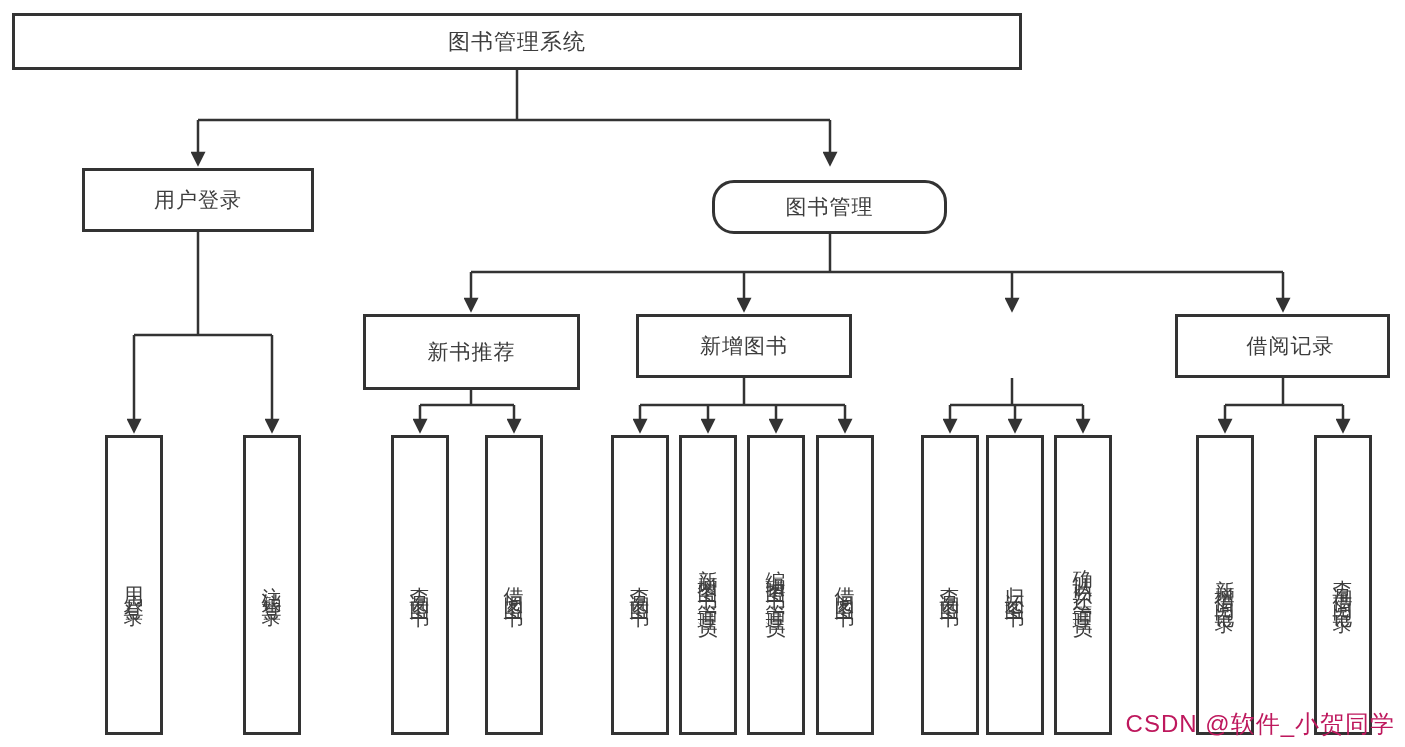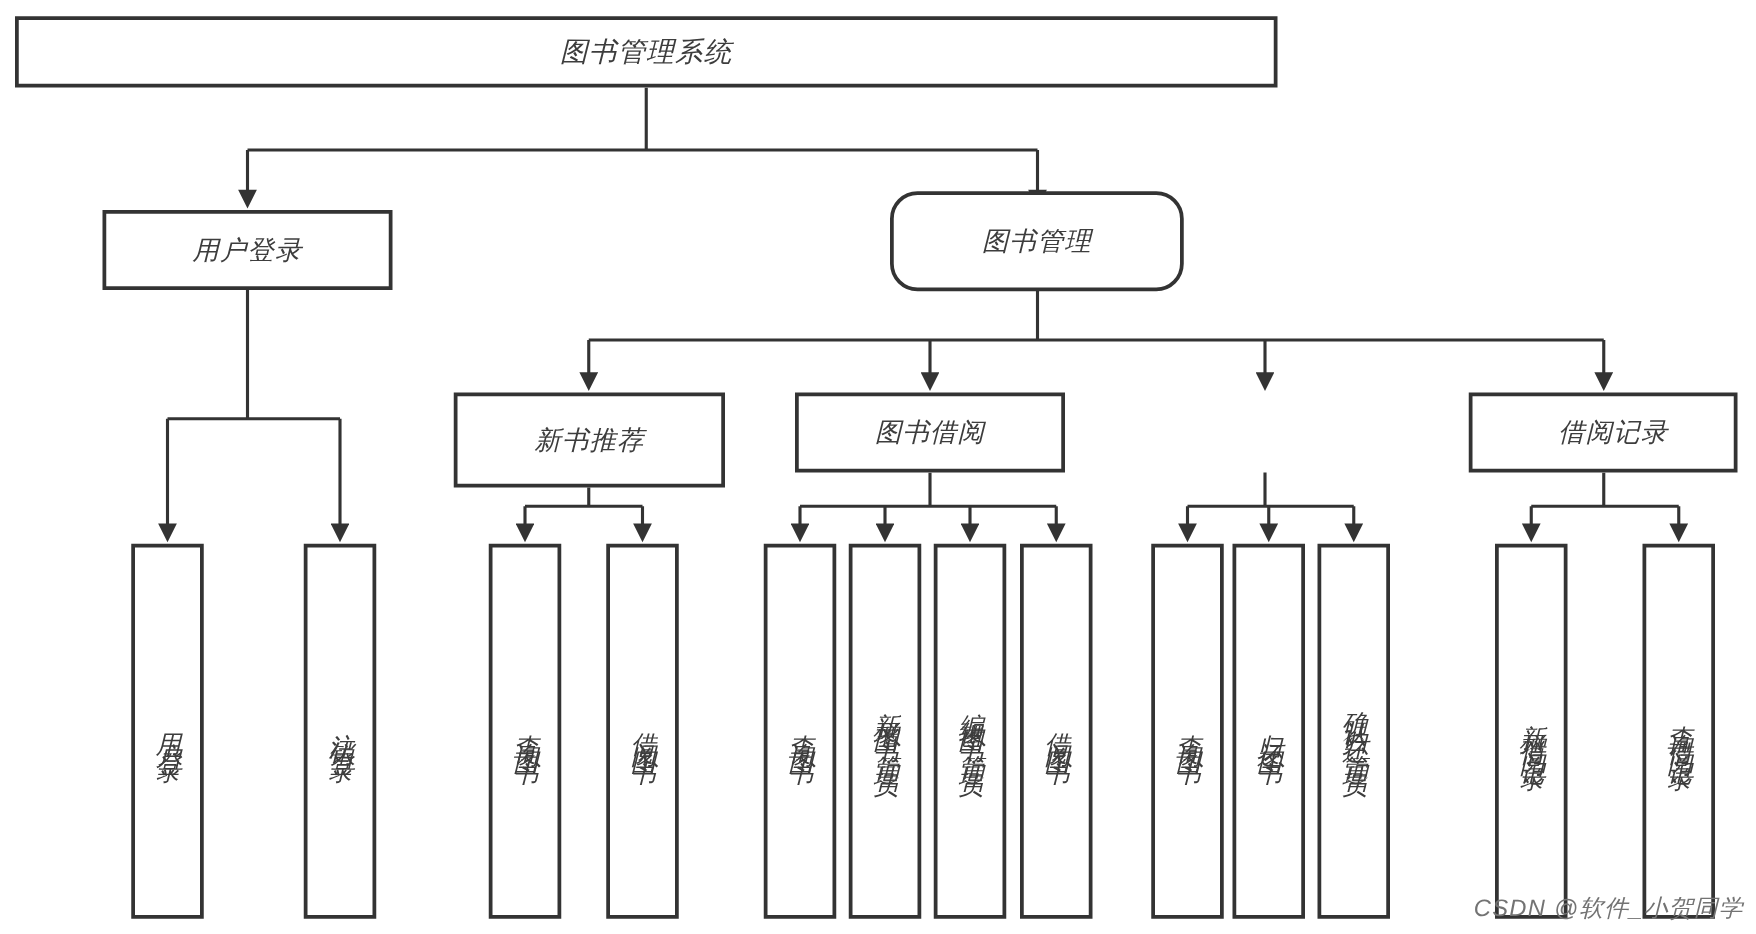--- a/index.html
+++ b/index.html
@@ -12,21 +12,20 @@
     width: 1405px;
     height: 747px;
     position: relative;
     overflow: hidden;
   }
   .canvas {
     position: absolute;
     left: 0; top: 0;
     width: 1405px;
     height: 747px;
-    font-style: italic;
   }
   svg.connectors {
     position: absolute;
     left: 0; top: 0;
     width: 1405px;
     height: 747px;
     z-index: 1;
   }
   .node {
     position: absolute;
@@ -51,22 +50,22 @@
     writing-mode: vertical-rl;
     text-orientation: mixed;
     letter-spacing: 7px;
     line-height: 1;
     max-height: 288px;
   }
   .watermark {
     position: absolute;
     right: 10px;
     bottom: 7px;
-    font-size: 19px;
-    color: #737373;
+    font-size: 24px;
+    color: #be185d;
     letter-spacing: 1px;
     z-index: 3;
     white-space: nowrap;
   }
 </style>
 </head>
 <body>
 
 <div class="canvas">
 
@@ -120,29 +119,29 @@
     </g>
   </svg>
 
   <div class="node root-node" style="left:12px; top:13px; width:1010px; height:57px;">
     <span>图书管理系统</span>
   </div>
 
   <div class="node h-node" style="left:82px; top:168px; width:232px; height:64px;">
     <span>用户登录</span>
   </div>
-  <div class="node h-node" style="left:712px; top:153px; width:235px; height:80px;border-radius:22px;">
+  <div class="node h-node" style="left:712px; top:180px; width:235px; height:54px;border-radius:22px;">
     <span>图书管理</span>
   </div>
 
   <div class="node h-node" style="left:363px; top:314px; width:217px; height:76px;">
     <span>新书推荐</span>
   </div>
   <div class="node h-node" style="left:636px; top:314px; width:216px; height:64px;">
-    <span>图书借阅</span>
+    <span>新增图书</span>
   </div>
   <div class="node h-node" style="left:1175px; top:314px; width:215px; height:64px;padding-left:16px;">
     <span>借阅记录</span>
   </div>
 
   <div class="node leaf" style="left:105px;">
     <span class="vtext">用户登录</span>
   </div>
   <div class="node leaf" style="left:243px;">
     <span class="vtext">注销登录</span>

